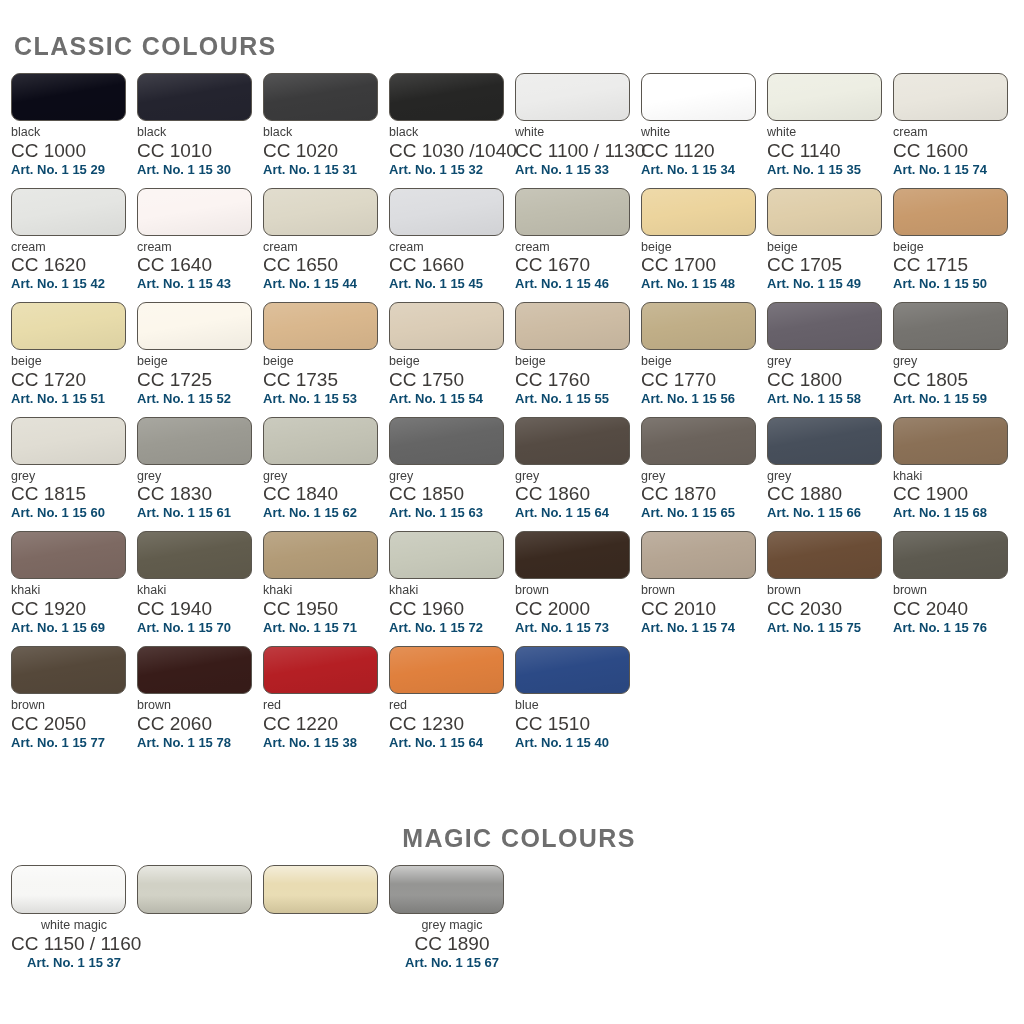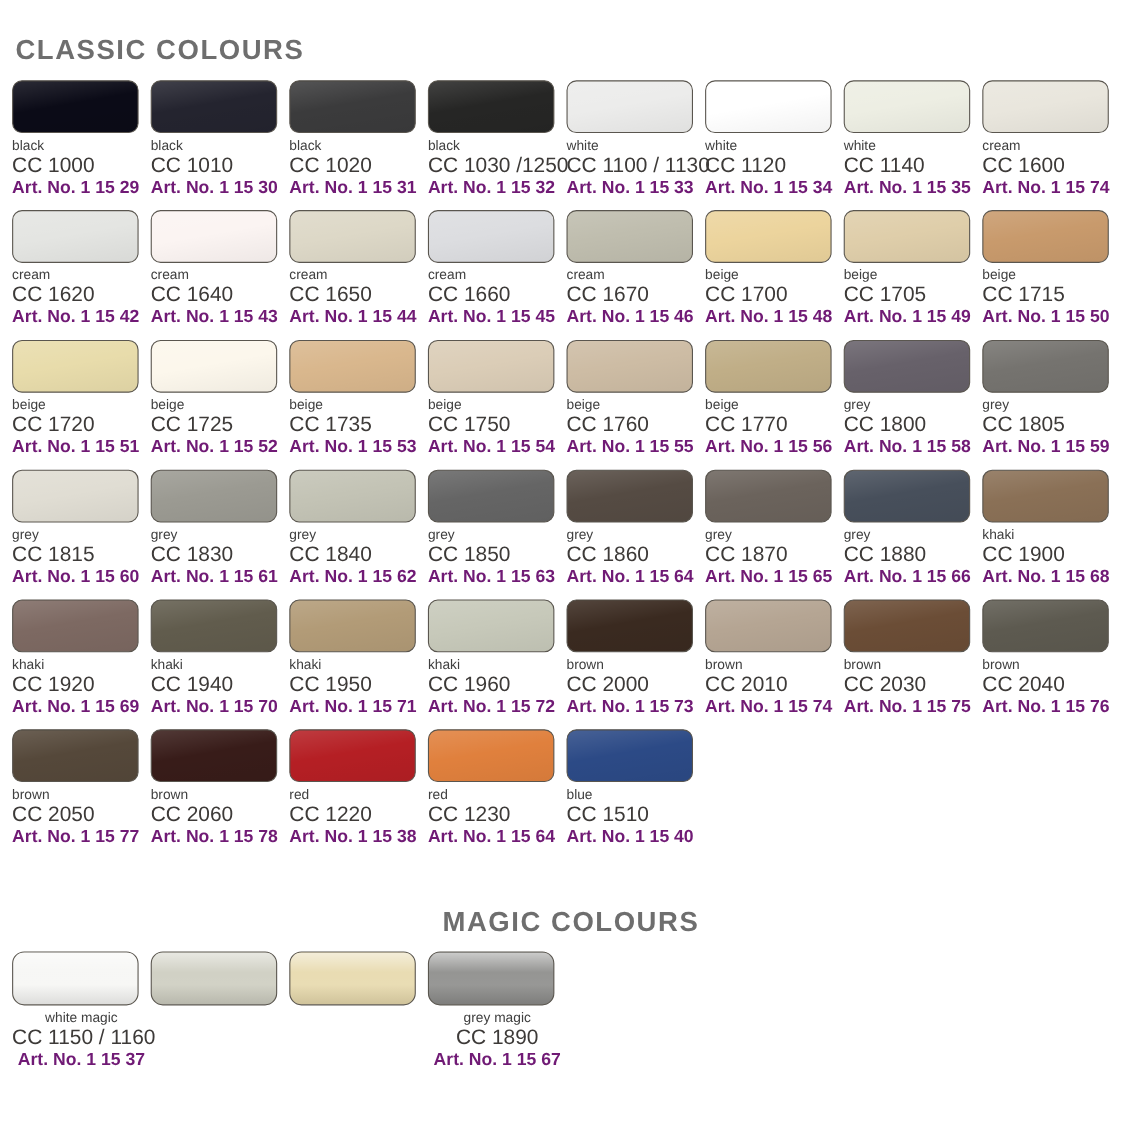--- a/index.html
+++ b/index.html
@@ -91,22 +91,22 @@
     font-weight: normal;
     white-space: nowrap;
   }
   .lbl-code {
     font-size: 19px;
     color: #3d3a38;
     font-weight: normal;
     white-space: nowrap;
   }
   .lbl-art {
-    font-size: 16px;
-    color: #701a75;
+    font-size: 13px;
+    color: #0c4a6e;
     font-weight: bold;
     white-space: nowrap;
   }
 </style>
 </head>
 <body>
 
 <div class="page">
 
   <div class="section" id="section-classic">
@@ -133,21 +133,21 @@
           <div class="labels">
             <div class="lbl-name">black</div>
             <div class="lbl-code">CC 1020</div>
             <div class="lbl-art">Art. No. 1 15 31</div>
           </div>
         </div>
         <div class="swatch-cell">
           <div class="chip" style="background: rgb(38, 38, 37);"></div>
           <div class="labels">
             <div class="lbl-name">black</div>
-            <div class="lbl-code">CC 1030 /1250</div>
+            <div class="lbl-code">CC 1030 /1040</div>
             <div class="lbl-art">Art. No. 1 15 32</div>
           </div>
         </div>
         <div class="swatch-cell">
           <div class="chip" style="background: rgb(236, 236, 235);"></div>
           <div class="labels">
             <div class="lbl-name">white</div>
             <div class="lbl-code">CC 1100 / 1130</div>
             <div class="lbl-art">Art. No. 1 15 33</div>
           </div>

